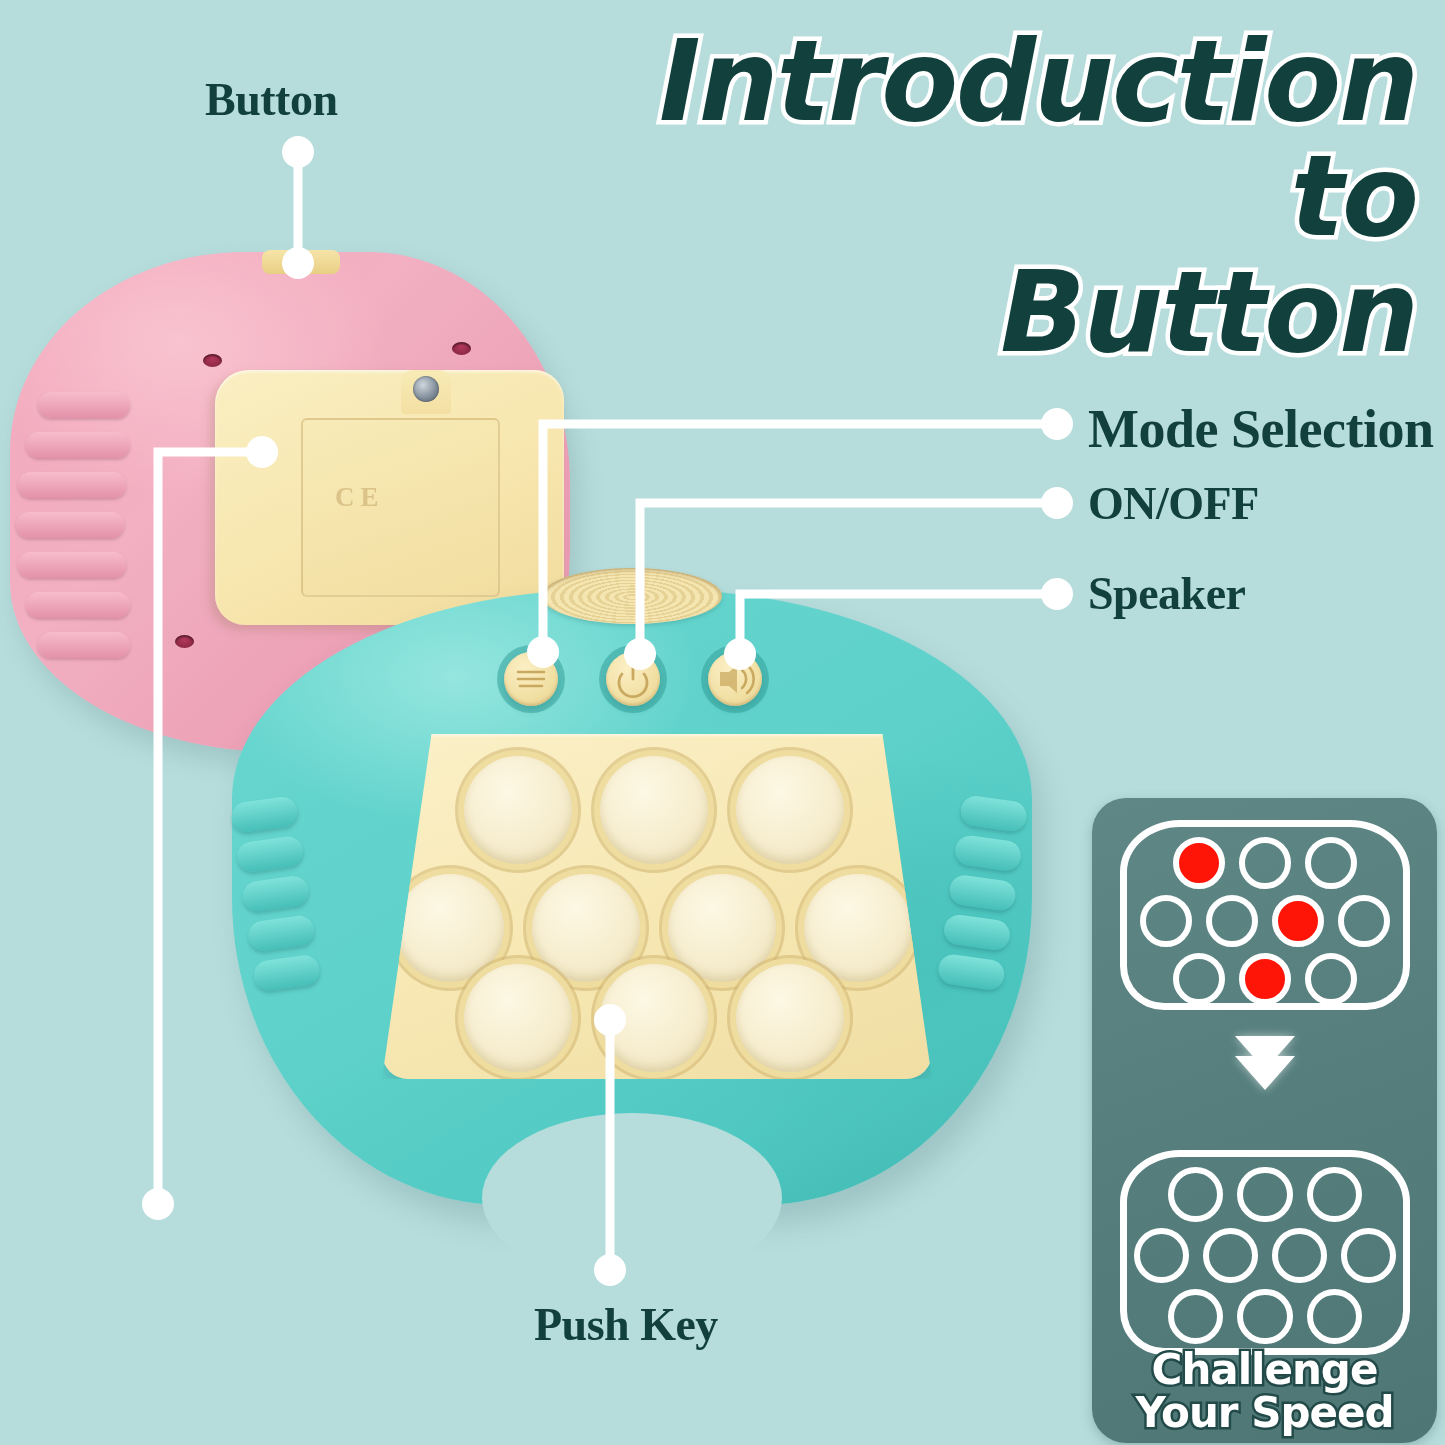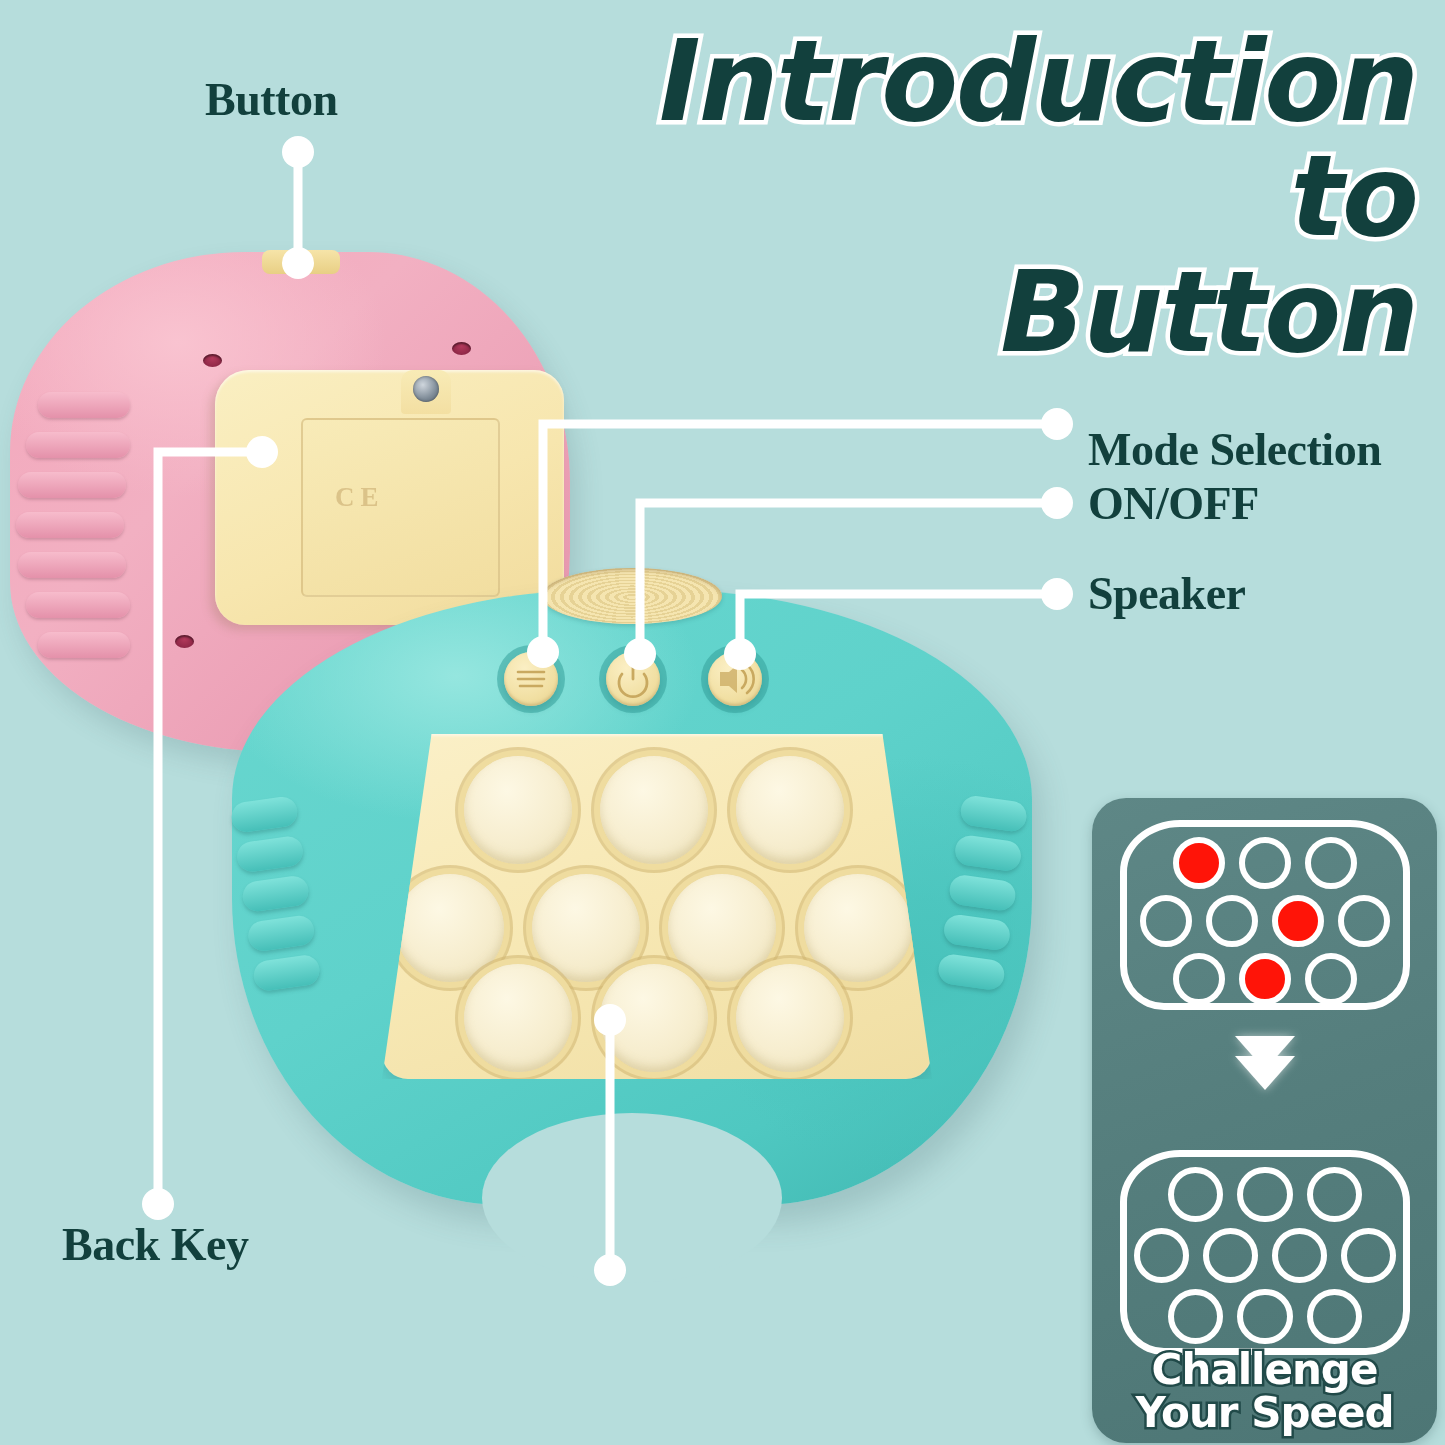--- a/index.html
+++ b/index.html
@@ -38,21 +38,21 @@
   
   .lbl {
     position: absolute;
     font-family: "Liberation Serif", serif;
     font-weight: bold;
     color: #12403D;
     white-space: nowrap;
     letter-spacing: -0.5px;
   }
   #lbl-speaker { left: 205px; top: 73px;  font-size: 46px; }
-  #lbl-mode    { left: 1088px; top: 398px; font-size: 46px; margin-top: 25px; }
+  #lbl-mode    { left: 1088px; top: 398px; font-size: 54px; }
   #lbl-onoff   { left: 1088px; top: 477px; font-size: 46px; }
   #lbl-volume  { left: 1088px; top: 567px; font-size: 46px; }
   #lbl-back    { left: 62px;  top: 1218px; font-size: 46px; }
   #lbl-push    { left: 534px; top: 1298px; font-size: 46px; }
 
   
   #callouts { position: absolute; left: 0; top: 0; width: 1445px; height: 1445px; }
 
   
   
@@ -381,21 +381,21 @@
 
   <div class="title">
     <span>Introduction to</span>
     <span>Button</span>
   </div>
 
   <div class="lbl" id="lbl-speaker">Button</div>
   <div class="lbl" id="lbl-mode">Mode Selection</div>
   <div class="lbl" id="lbl-onoff">ON/OFF</div>
   <div class="lbl" id="lbl-volume">Speaker</div>
-  <div class="lbl" id="lbl-back">Back Key</div>
+  <div class="lbl" id="lbl-push">Push Key</div>
 
   <div class="info-panel">
 
     <div class="mini-grid top" id="mini-top">
         <div class="mini-cell on" style="left: 46px; top: 10px; width: 52px; height: 52px; background: rgb(255, 20, 8);"></div>
         <div class="mini-cell" style="left: 112px; top: 10px; width: 52px; height: 52px;"></div>
         <div class="mini-cell" style="left: 178px; top: 10px; width: 52px; height: 52px;"></div>
         <div class="mini-cell" style="left: 13px; top: 68px; width: 52px; height: 52px;"></div>
         <div class="mini-cell" style="left: 79px; top: 68px; width: 52px; height: 52px;"></div>
         <div class="mini-cell on" style="left: 145px; top: 68px; width: 52px; height: 52px; background: rgb(255, 20, 8);"></div>

